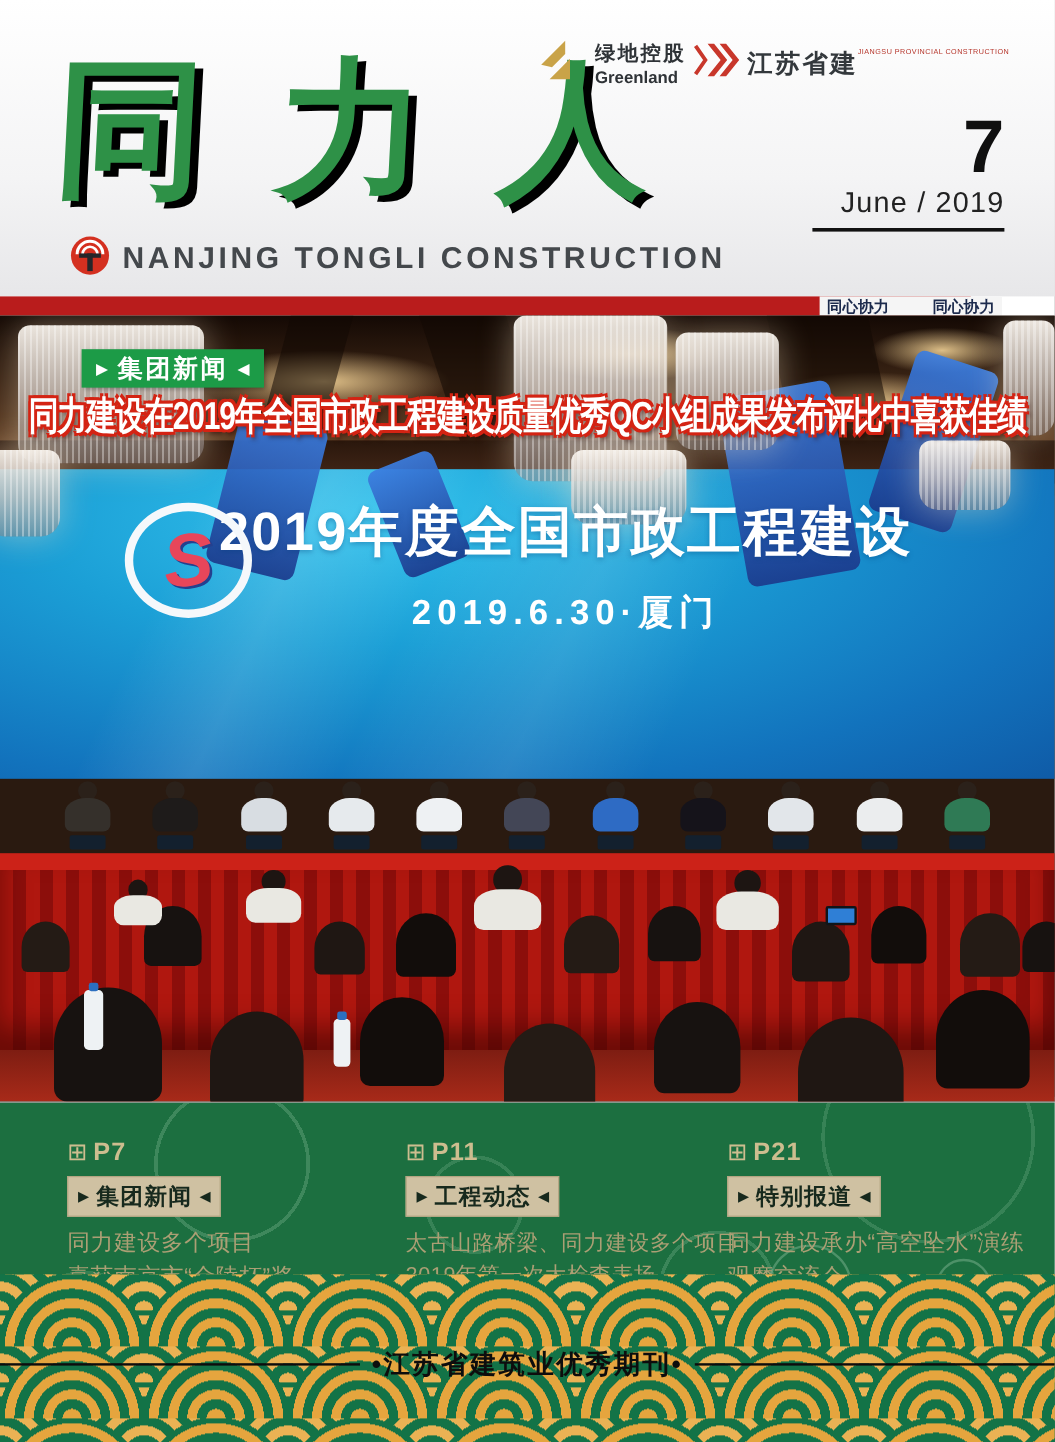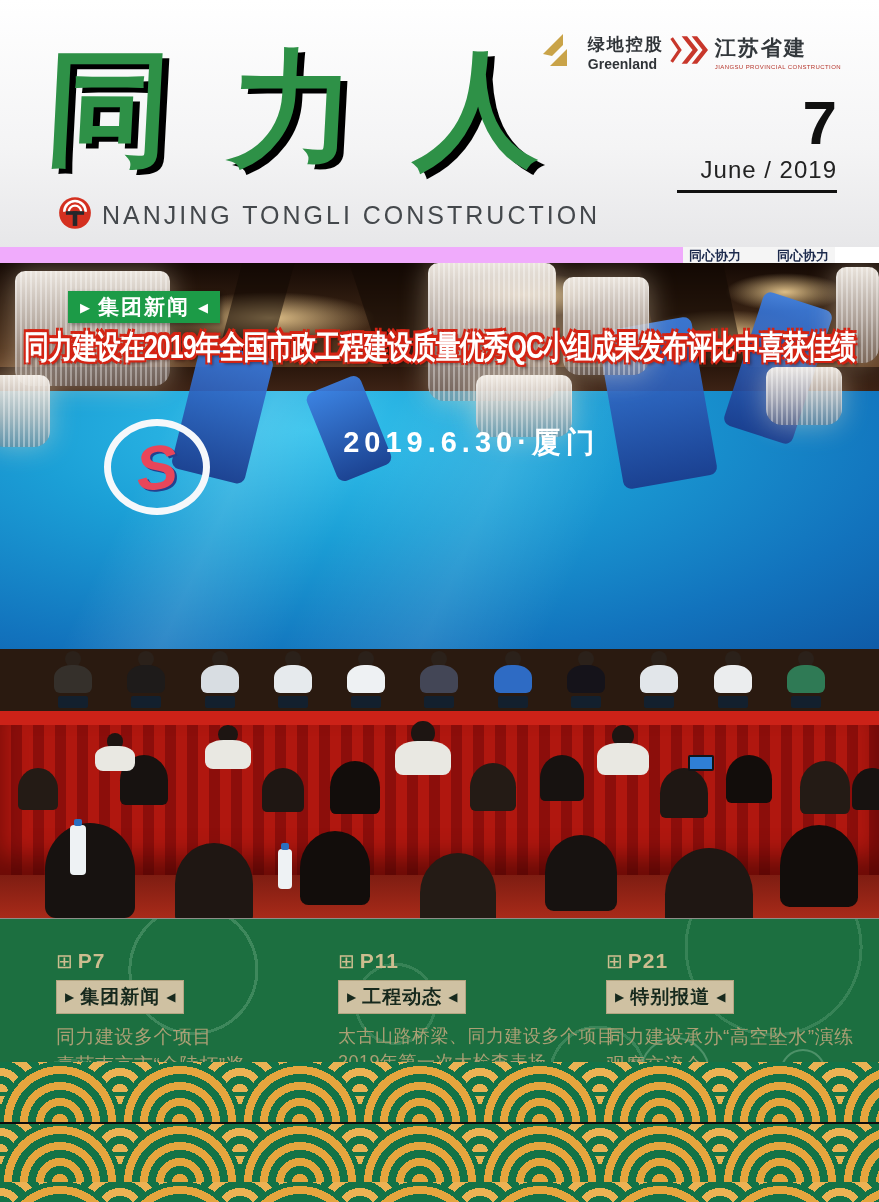--- a/index.html
+++ b/index.html
@@ -6,37 +6,37 @@
   body { background:#777; font-family:"Liberation Sans", sans-serif; }
   #page { position:relative; width:879px; height:1202px; margin:0 auto; background:#fff; overflow:hidden; }
 
   
   .masthead { position:absolute; left:0; top:0; width:879px; height:247px;
     background:linear-gradient(180deg,#ffffff 0%,#f4f4f5 60%,#e7e7e9 100%); }
   .mag-title { position:absolute; left:46px; top:40px; font-size:125px; font-weight:bold;
     color:#2e9147; letter-spacing:60px; white-space:nowrap; line-height:1.1;
     text-shadow:7px 5px 0 #000; transform:skewX(-3deg); font-family:"DejaVu Sans", sans-serif; }
   .mag-sub-row { position:absolute; left:58px; top:196px; display:flex; align-items:center; gap:10px; }
-  .mag-subtitle { font-size:25px; font-weight:400; color:#44484c; letter-spacing:3px; white-space:nowrap; }
+  .mag-subtitle { font-size:25px; font-weight:700; color:#44484c; letter-spacing:3px; white-space:nowrap; }
   .partners { position:absolute; right:38px; top:30px; display:flex; align-items:center; gap:4px; }
   .partner { display:flex; align-items:center; gap:7px; }
   .p-cn { font-size:17px; font-weight:bold; color:#2f3337; letter-spacing:2px; }
   .p-en { font-size:14px; font-weight:bold; color:#2f3337; }
   .p-cn-big { font-size:21px; font-weight:bold; color:#33383c; letter-spacing:2px; }
   .p-en-small { font-size:6px; color:#b5342a; letter-spacing:0.4px; margin-top:2px; }
   .issue-block { position:absolute; right:42px; top:92px; width:160px; text-align:right; }
   .issue-number { font-size:62px; font-weight:bold; color:#101010; line-height:1; }
   .issue-code-row { margin-top:8px; display:flex; justify-content:flex-end; align-items:baseline; gap:8px; }
   .issue-brand { font-size:26px; font-weight:bold; font-style:italic; color:#111; }
   .issue-code { font-size:21px; color:#222; }
   .issue-date { font-size:24px; color:#222; margin-top:2px; letter-spacing:1px; }
   .issue-rule { margin-top:6px; height:3px; background:#111; }
 
   
-  .slogan-bar { position:absolute; left:0; top:247px; width:809px; height:16px; background:#f0abfc; }
+  .slogan-bar { position:absolute; left:0; top:247px; width:809px; height:16px; background:#b91c1c; }
   .slogan-white { position:absolute; left:683px; top:0; width:152px; height:16px; background:#f5f5f5;
     display:flex; justify-content:space-between; align-items:center; padding:0 6px; }
   .slogan-text { font-size:13px; font-weight:bold; color:#1d2b4d; line-height:1; }
 
   
   .photo { position:absolute; left:0; top:263px; width:879px; height:655px; overflow:hidden; background:#2a1a10; }
   .ceiling { position:absolute; left:0; top:0; width:879px; height:150px;
     background:linear-gradient(180deg,#140904 0%,#432a18 45%,#6b4527 80%,#7c5230 100%); }
   .ceiling-glow { position:absolute; border-radius:50%;
     background:radial-gradient(closest-side, rgba(252,219,156,0.85), rgba(252,219,156,0) 70%); }
@@ -163,21 +163,21 @@
         </span>
       </div>
       <div class="partner">
         <span>
           <svg width="40" height="34" viewBox="0 0 44 34">
             <path d="M4 4 L13 17 L4 30" fill="none" stroke="#c8372b" stroke-width="3.5"></path>
             <path d="M15 2 L27 17 L15 32 L21 32 L33 17 L21 2 Z" fill="#c8372b"></path>
             <path d="M26 2 L38 17 L26 32 L32 32 L44 17 L32 2 Z" fill="#c8372b"></path>
           </svg>
         </span>
-        <span style="display:flex;flex-direction:column;">
+        <span style="display:flex;flex-direction:row;">
           <span class="p-cn-big">江苏省建</span>
           <span class="p-en-small">JIANGSU PROVINCIAL CONSTRUCTION</span>
         </span>
       </div>
     </div>
 
     <div class="issue-block">
       <div class="issue-number">7</div>
       <div class="issue-date">June / 2019</div>
       <div class="issue-rule"></div>
@@ -202,20 +202,21 @@
         <div class="ceiling-beam" style="left: 225px; width: 52px; height: 130px; transform: skewX(-15deg);"></div>
         <div class="ceiling-beam" style="left: 655px; width: 84px; height: 150px; transform: skewX(12deg);"></div>
       </div>
     <div class="wall-band"></div>
 
     <div class="screen">
       <div class="assoc-logo">
         <span>S</span>
       </div>
       <div class="screen-text">
+        <div class="scr-l2">2019年度全国市政工程建设</div>
         <div class="scr-date">2019.6.30·厦门</div>
       </div>
     </div>
 
     <div class="panel-row">
         <div class="panelist">
           <div class="pl-head"></div>
           <div class="pl-torso" style="background: rgb(53, 48, 43);"></div>
           <div class="pl-card"></div>
         </div>
@@ -382,17 +383,18 @@
       <div class="col-lines">
         <div>同力建设承办“高空坠水”演练</div>
         <div>观摩交流会</div>
       </div>
     </div>
   </div>
 
   <div class="wave-footer">
     <div class="footer-line-row">
       <div class="f-rule"></div>
+      <div class="footer-text">•江苏省建筑业优秀期刊•</div>
       <div class="f-rule"></div>
     </div>
   </div>
 
 </div>
 
 </body></html>

